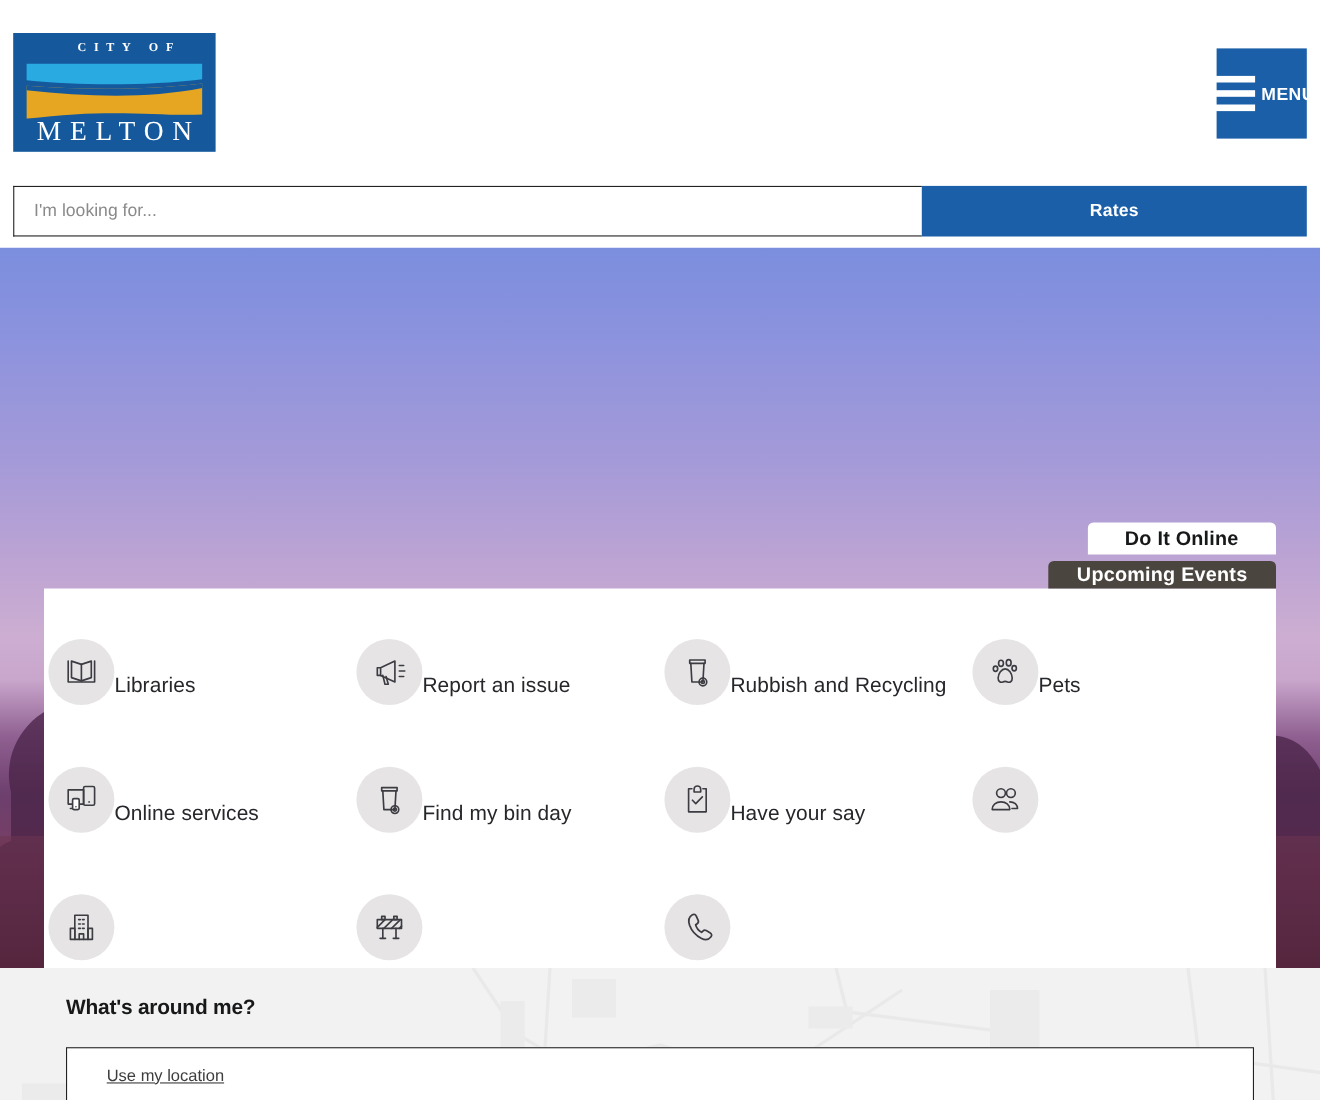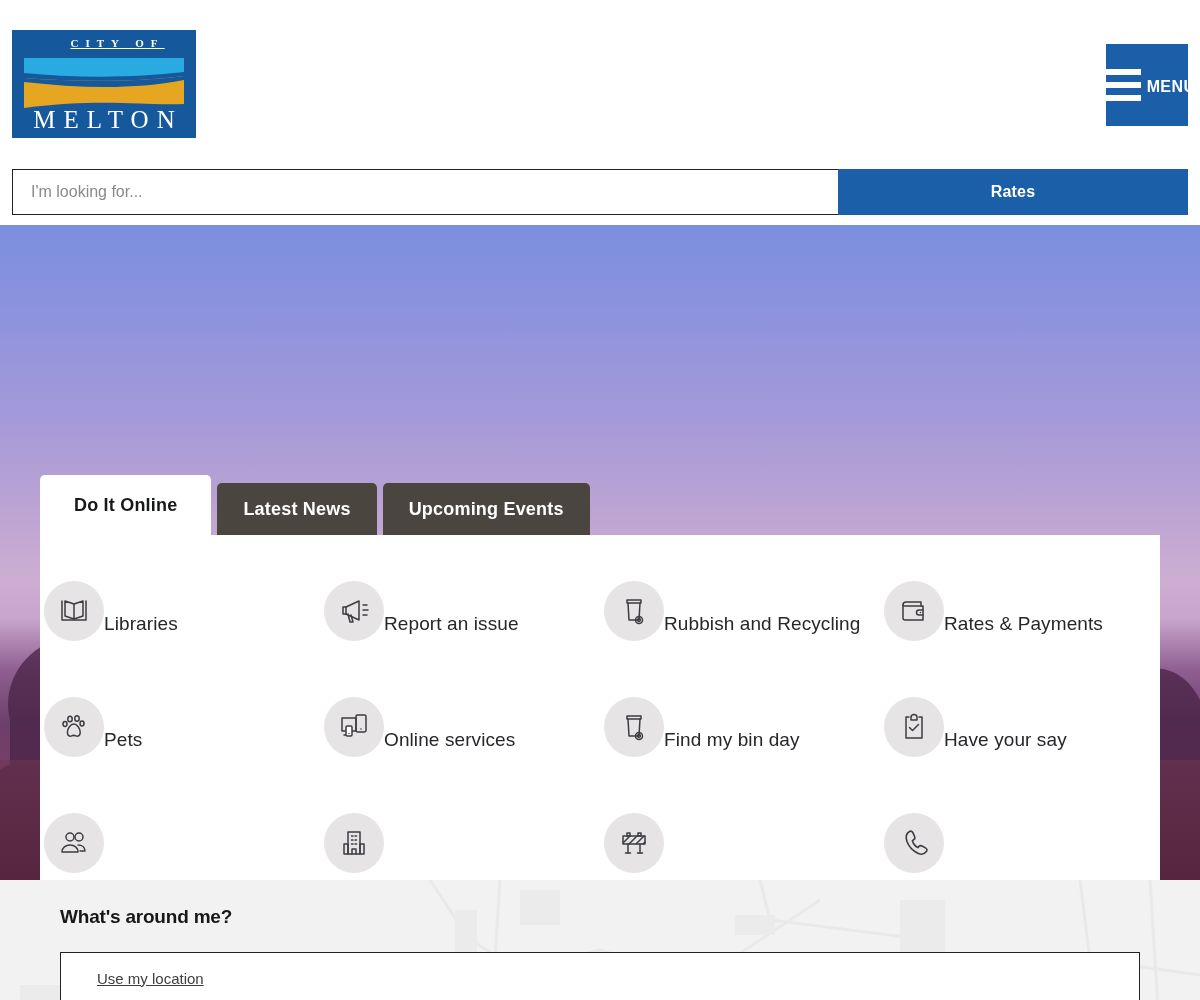--- a/index.html
+++ b/index.html
@@ -35,21 +35,20 @@
     top: 7px;
     left: 0;
     width: 204px;
     text-align: center;
     color: #ffffff;
     font-family: "Liberation Serif", serif;
     font-size: 11px;
     font-weight: 700;
     letter-spacing: 7px;
     text-indent: 7px;
-    text-decoration: underline;
   }
   .logo-art {
     position: absolute;
     left: 12px;
     top: 26px;
     width: 160px;
     height: 52px;
   }
   .logo-bottom-text {
     position: absolute;
@@ -172,20 +171,21 @@
     position: absolute;
     left: 40px;
     top: 250px;
     width: 1120px;
   }
   .tabs {
     display: flex;
     align-items: flex-end;
     gap: 6px;
     height: 60px;
+    flex-direction: column;
   }
   .tab {
     height: 52px;
     padding: 0 26px;
     display: flex;
     align-items: center;
     justify-content: center;
     border-radius: 5px 5px 0 0;
     font-size: 18px;
     font-weight: 700;
@@ -357,21 +357,20 @@
       <path d="M402,120 L402,34 C410,24 424,26 430,36 L430,120 Z"></path>
     </g>
   </svg>
 
   <div class="hero-ground"></div>
 
   <div class="panel-wrap">
 
     <div class="tabs">
       <button class="tab active">Do It Online</button>
-      <button class="tab inactive">Latest News</button>
       <button class="tab inactive">Upcoming Events</button>
     </div>
 
     <div class="panel">
       <div class="tiles">
 
         <a class="tile" href="#">
           <span class="tile-icon">
             <svg width="32" height="32" viewBox="0 0 32 32" fill="none" stroke="#3c3c42" stroke-width="1.5" stroke-linecap="round" stroke-linejoin="round">
               <path d="M4 6v19h24V6"></path>
@@ -399,31 +398,20 @@
             <svg width="32" height="32" viewBox="0 0 32 32" fill="none" stroke="#3c3c42" stroke-width="1.5" stroke-linecap="round" stroke-linejoin="round">
               <path d="M9 5h14v3H9z"></path>
               <path d="M10 8l1 17h10l1-17"></path>
               <circle cx="21" cy="25" r="3.5"></circle>
               <circle cx="21" cy="25" r="1.4"></circle>
             </svg>
           </span>
           <span class="tile-label">Rubbish and Recycling</span>
         </a>
 
-        <a class="tile" href="#">
-          <span class="tile-icon">
-            <svg width="32" height="32" viewBox="0 0 32 32" fill="none" stroke="#3c3c42" stroke-width="1.5" stroke-linecap="round" stroke-linejoin="round">
-              <path d="M5 10a3 3 0 013-3h15v4"></path>
-              <path d="M5 10v13a2 2 0 002 2h18V11H7a2 2 0 01-2-1z"></path>
-              <path d="M25 15h-4a2.5 2.5 0 000 5h4"></path>
-              <circle cx="22.5" cy="17.5" r="0.8" fill="#3c3c42" stroke="none"></circle>
-            </svg>
-          </span>
-          <span class="tile-label">Rates &amp; Payments</span>
-        </a>
 
         <a class="tile" href="#">
           <span class="tile-icon">
             <svg width="32" height="32" viewBox="0 0 32 32" fill="none" stroke="#3c3c42" stroke-width="1.5" stroke-linecap="round" stroke-linejoin="round">
               <ellipse cx="12" cy="8" rx="2.2" ry="2.8"></ellipse>
               <ellipse cx="19" cy="7.5" rx="2.2" ry="2.8"></ellipse>
               <ellipse cx="7" cy="13" rx="2" ry="2.4"></ellipse>
               <ellipse cx="24" cy="12.5" rx="2" ry="2.4"></ellipse>
               <path d="M15.8 13c3.2 0 6.4 4.4 6.4 8.3 0 3-2 4.7-4.3 3.6-1.4-.7-2.8-.7-4.2 0-2.3 1.1-4.3-.6-4.3-3.6C9.4 17.4 12.6 13 15.8 13z"></path>
             </svg>

